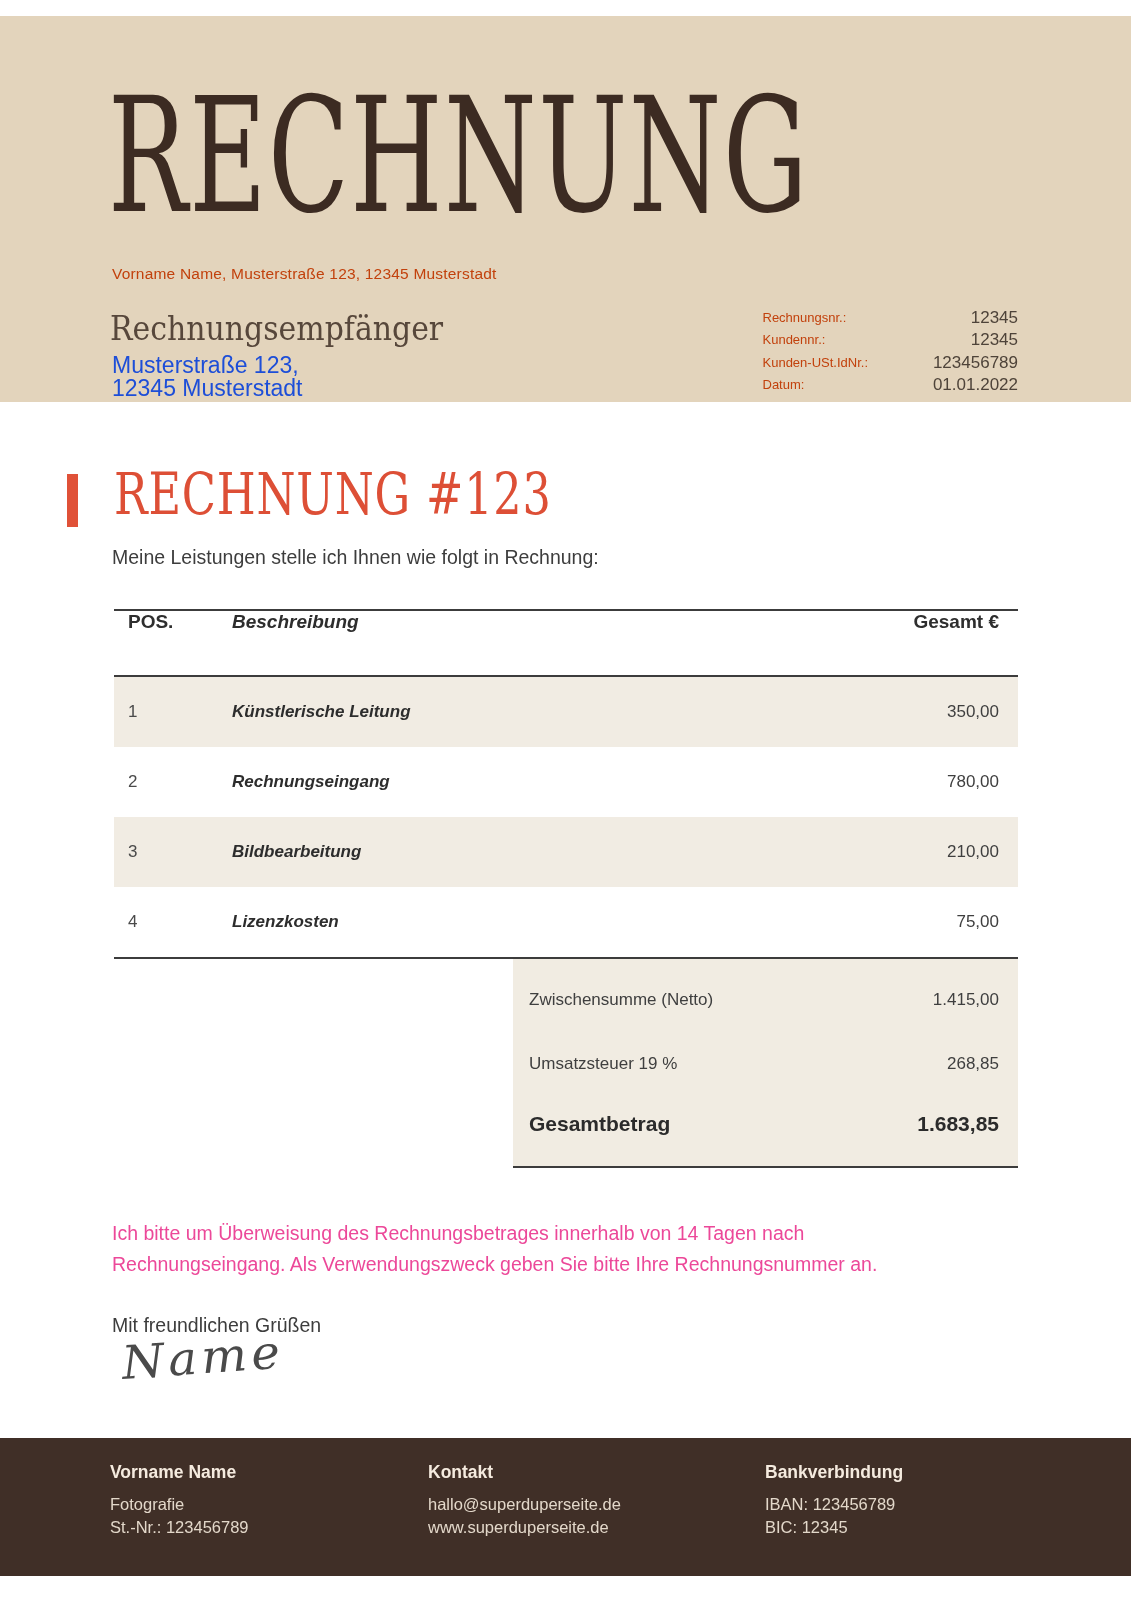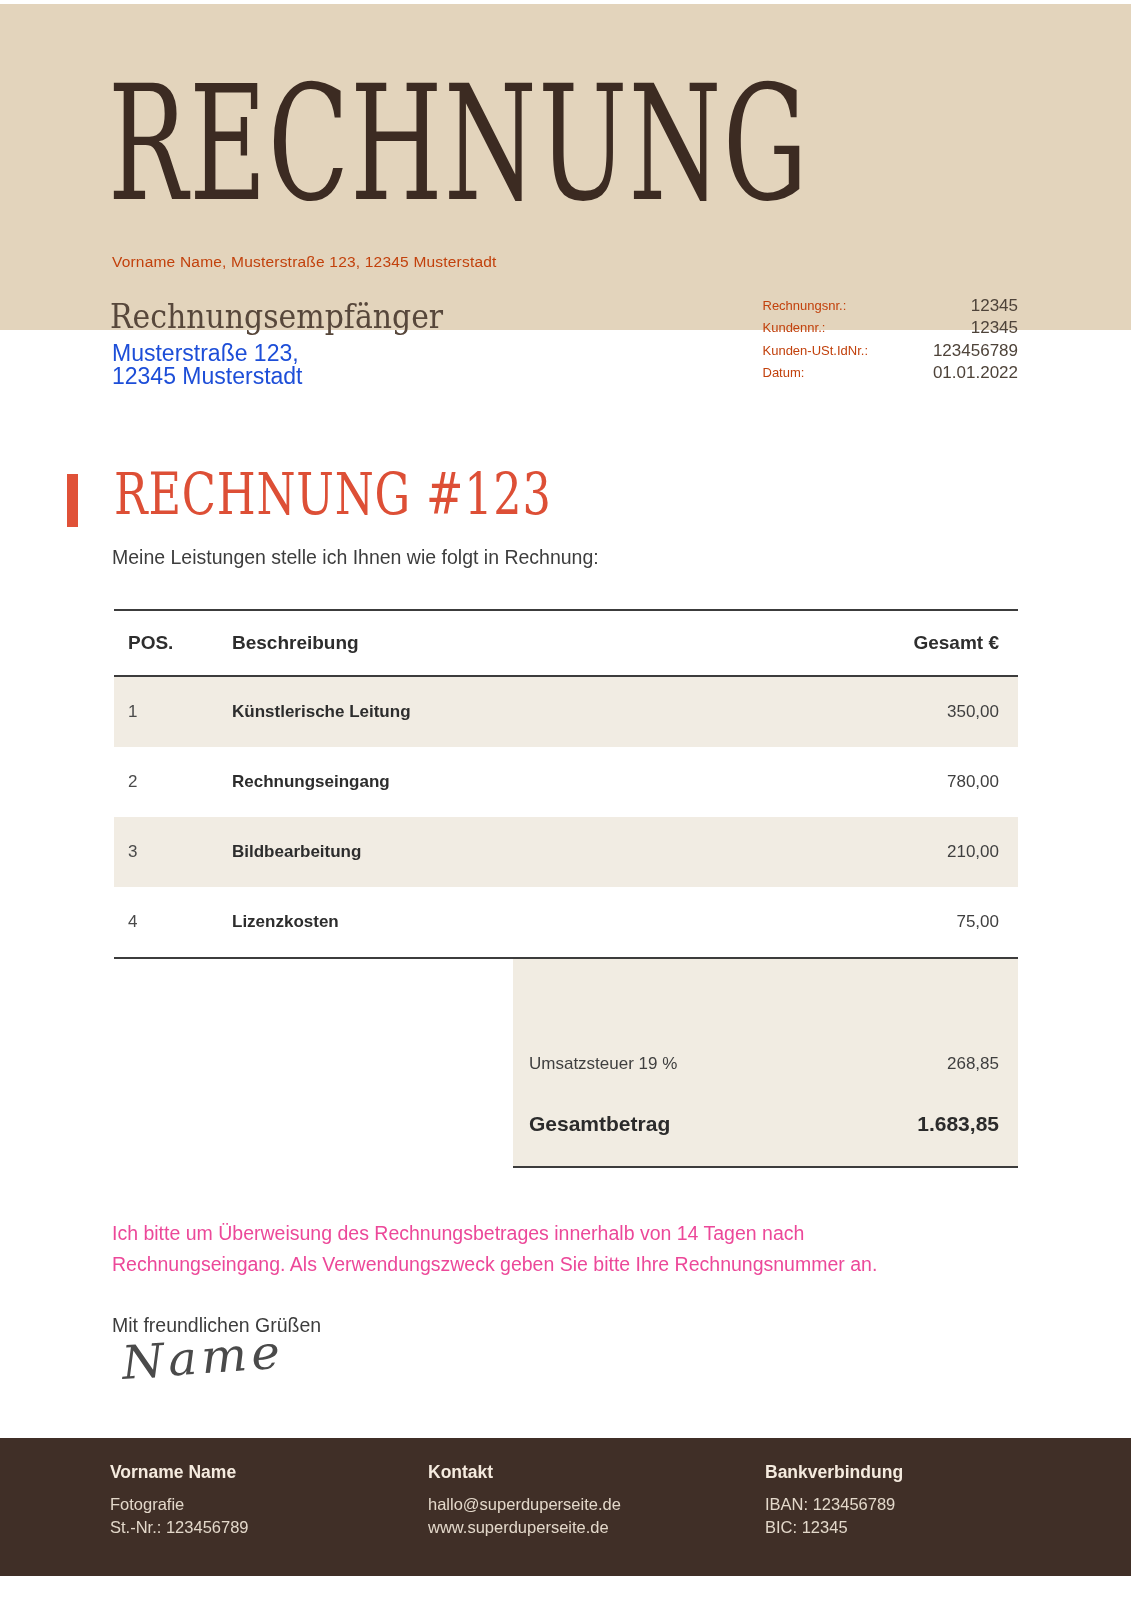--- a/index.html
+++ b/index.html
@@ -1,21 +1,21 @@
 <!DOCTYPE html>
 <html><head>
 <meta charset="utf-8">
 <style>
   * { margin:0; padding:0; box-sizing:border-box; }
   html,body { width:1131px; height:1600px; }
   body { font-family:"Liberation Sans", sans-serif; background:#ffffff; }
   .page { position:relative; width:1131px; height:1600px; background:#ffffff; overflow:hidden; }
 
   
-  .band-header { position:absolute; left:0; top:4px; width:1131px; height:326px; background:#e3d4bc; }
+  .band-header { position:absolute; left:0; top:16px; width:1131px; height:386px; background:#e3d4bc; }
   .doc-title {
     position:absolute; left:108px; top:60px;
     font-family:"DejaVu Serif", serif; font-weight:normal;
     font-size:145px; line-height:1; letter-spacing:2px; color:#3c2b22;
     transform:scale(0.73,1.10); transform-origin:left top; white-space:nowrap;
   }
   .sender-line { position:absolute; left:112px; top:249px; font-size:15.5px; color:#c2410c; letter-spacing:0.2px; }
   .recipient-heading {
     position:absolute; left:110px; top:294px;
     font-family:"DejaVu Serif", serif; font-size:34px; line-height:1.1;
@@ -32,28 +32,28 @@
     position:absolute; left:114px; top:465px;
     font-family:"DejaVu Serif", serif; font-size:58px; line-height:1;
     color:#dd4f36; transform:scaleX(0.77); transform-origin:left top; white-space:nowrap; letter-spacing:1px;
   }
   .intro-line { position:absolute; left:112px; top:546px; font-size:19.5px; color:#3d3d3d; }
 
   
   .items-table { position:absolute; left:114px; top:609px; width:904px; }
   .t-header {
     height:68px; border-top:2px solid #3c3c3c; border-bottom:2px solid #3c3c3c;
-    display:flex; align-items:center; padding-left:14px;
+    display:flex; padding-left:14px;
     font-weight:bold; font-size:19px; color:#2e2e2e;
   }
   .t-row { height:70px; display:flex; align-items:center; padding-left:14px; }
   .t-row.striped { background:#f1ece3; }
   .col-pos { width:104px; font-size:17px; color:#4a4a4a; }
   .t-header .col-pos { font-size:19px; color:#2e2e2e; }
-  .col-desc { flex:1; font-size:17px; font-weight:bold; color:#2d2d2d; }
+  .col-desc { flex:1; font-size:17px; font-weight:bold; color:#2d2d2d;font-style:italic; }
   .t-header .col-desc { font-size:19px; }
   .col-total { width:220px; text-align:right; padding-right:19px; font-size:17px; color:#3f3f3f; }
   .t-header .col-total { font-size:19px; font-weight:bold; color:#2e2e2e; }
   .t-bottomline { position:absolute; left:114px; top:957px; width:904px; height:0; border-top:2px solid #3c3c3c; }
 
   
   .summary-box { position:absolute; left:513px; top:959px; width:505px; height:209px; background:#f1ece2; border-bottom:2px solid #3c3c3c; }
   .sum-row { position:absolute; left:0; width:100%; display:flex; align-items:center; padding:0 19px 0 16px; }
   .sum-row-1 { top:28px; height:26px; }
   .sum-row-2 { top:92px; height:26px; }
@@ -130,20 +130,24 @@
     </div>
     <div class="t-row">
       <div class="col-pos">4</div>
       <div class="col-desc">Lizenzkosten</div>
       <div class="col-total">75,00</div>
     </div>
   </div>
   <div class="t-bottomline"></div>
 
   <div class="summary-box">
+    <div class="sum-row sum-row-1">
+      <div class="sum-label">Zwischensumme (Netto)</div>
+      <div class="sum-value">1.415,00</div>
+    </div>
     <div class="sum-row sum-row-2">
       <div class="sum-label">Umsatzsteuer 19 %</div>
       <div class="sum-value">268,85</div>
     </div>
     <div class="sum-row sum-row-3">
       <div class="sum-label">Gesamtbetrag</div>
       <div class="sum-value">1.683,85</div>
     </div>
   </div>
 

